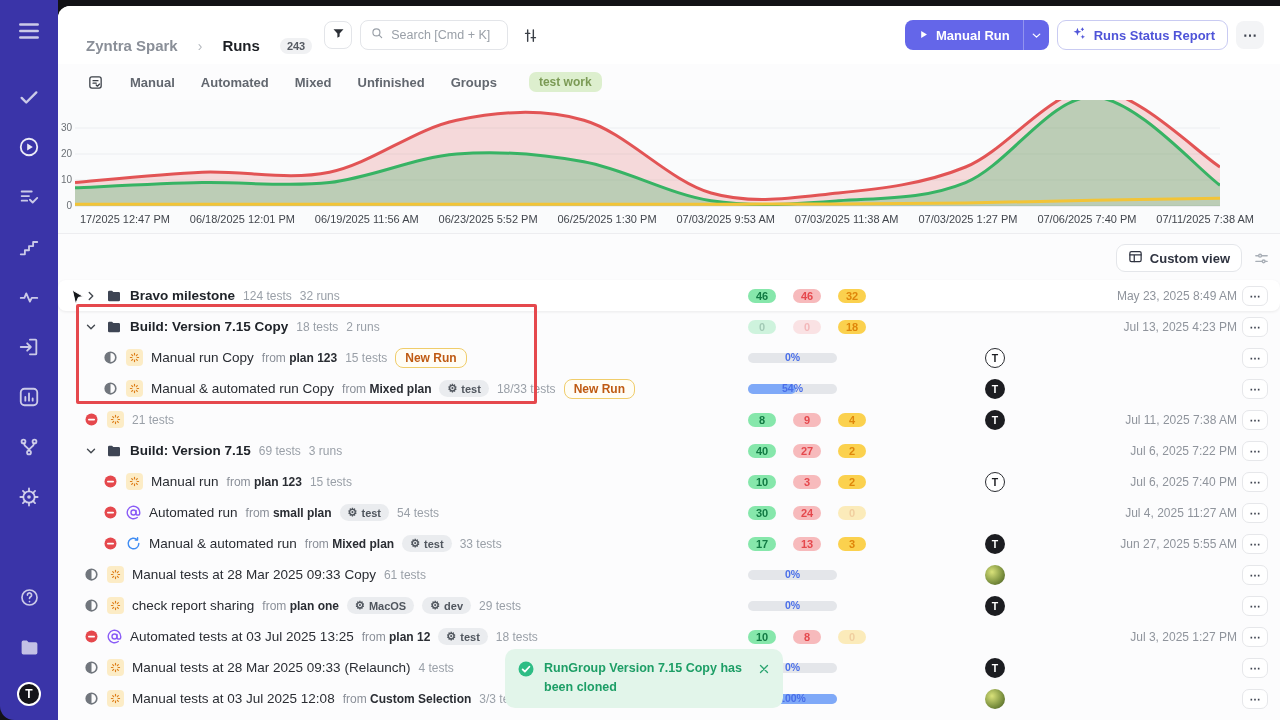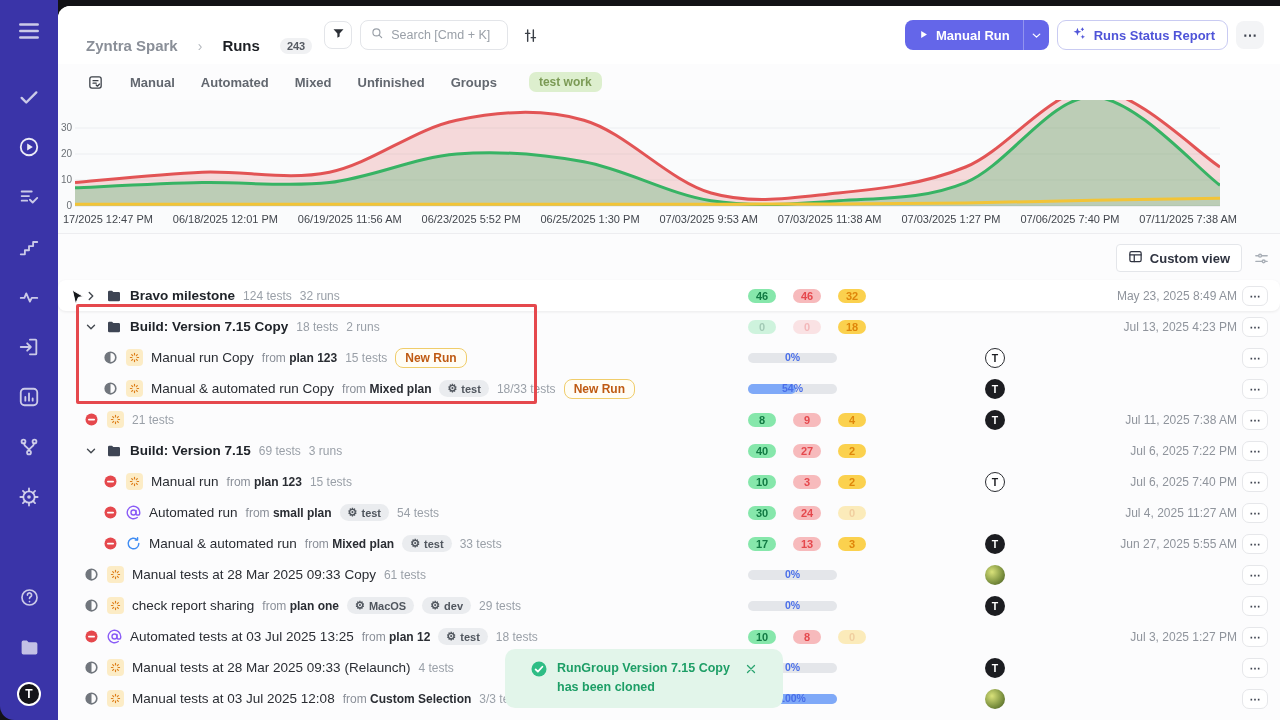--- a/index.html
+++ b/index.html
@@ -57,29 +57,29 @@
   
   .tabs { display:flex; align-items:center; gap:26px; height:36px; padding-left:29px; }
   .tab { font-size:13px; font-weight:600; color:#62676f; cursor:pointer; white-space:nowrap; }
   .tab-chip { background:#ddefce; color:#7b9a55; font-size:12px; font-weight:600;
               padding:3px 10px; border-radius:7px; margin-left:6px; cursor:pointer; }
 
   
   .chart { position:relative; height:134px; background:#fafbfc; border-bottom:1px solid #ededf0; }
   .plot { position:absolute; left:17px; top:0; }
   .ytick { position:absolute; font-size:10px; color:#6b7075; width:14px; text-align:right; left:0; }
-  .xlabels { position:absolute; left:5px; top:113px; width:1174px; display:flex;
+  .xlabels { position:absolute; left:22px; top:113px; width:1174px; display:flex;
              justify-content:space-between; }
   .xlabels span { font-size:11px; color:#42464d; white-space:nowrap; }
 
   
   .toolbar { display:flex; align-items:center; justify-content:flex-end; gap:14px;
              height:28px; margin:10px 10px 0 0; padding-right:0; }
   .btn-view { display:flex; align-items:center; gap:7px; height:28px; padding:0 11px;
-              border:1px solid #e4e6ea; border-radius:4px; background:#fff; color:#2f3340;
+              border:1px solid #e4e6ea; border-radius:9px; background:#fff; color:#2f3340;
               font-size:13px; font-weight:600; cursor:pointer; margin-right:28px; }
 
   
   .rows { margin-top:8px; }
   .row { position:relative; height:31px; display:flex; align-items:center; }
   .row.card { background:#fff; border-radius:8px; box-shadow:0 1px 3px rgba(20,22,26,.08); }
   .row-left { display:flex; align-items:center; gap:8px; }
   .lvl0 .row-left { padding-left:26px; }
   .lvl1 .row-left { padding-left:45px; }
   .chev { display:flex; cursor:pointer; }
@@ -113,21 +113,21 @@
   .date { position:absolute; right:43px; font-size:12px; color:#8f949c; white-space:nowrap; }
   .row-more { position:absolute; right:12px; width:26px; height:20px; background:#fff;
               border:1px solid #e6e7ea; border-radius:7px; color:#3f4450; font-size:11px;
               font-weight:700; line-height:16px; cursor:pointer; }
   .cursor-ic { position:absolute; left:12px; top:9px; z-index:4; }
 
   
   .red-box { position:absolute; left:76px; top:304px; width:461px; height:100px;
              border:3px solid #e5484d; border-radius:2px; z-index:5; pointer-events:none; }
   .toast { position:absolute; left:505px; top:649px; width:278px; background:#e2f5ea;
-           border-radius:10px; padding:10px 25px; display:flex; gap:9px; align-items:flex-start; z-index:6; }
+           border-radius:10px; padding:10px 12px; display:flex; gap:9px; align-items:flex-start; z-index:6; }
   .toast-msg { flex:1; font-size:12.5px; font-weight:600; color:#1d9e66; line-height:1.55; }
   .toast-close { cursor:pointer; display:flex; margin-top:3px; }
 </style>
 </head>
 <body>
 
 <div class="app">
 
   <aside class="sidebar">
     <div class="sb-group sb-top" id="sb-top">

